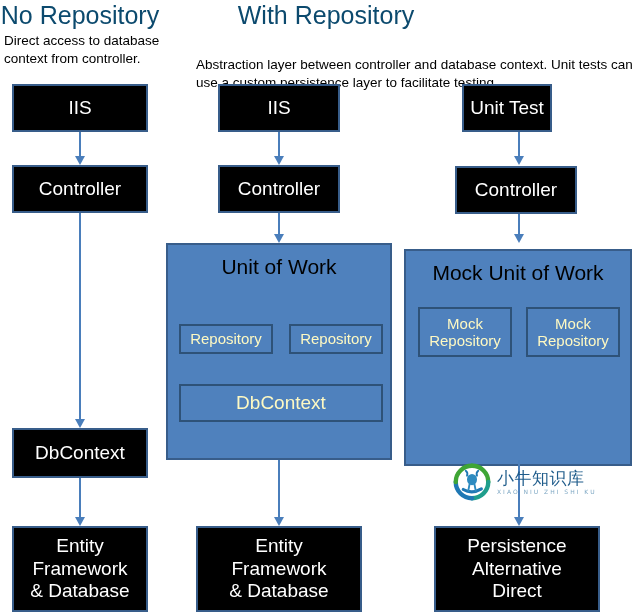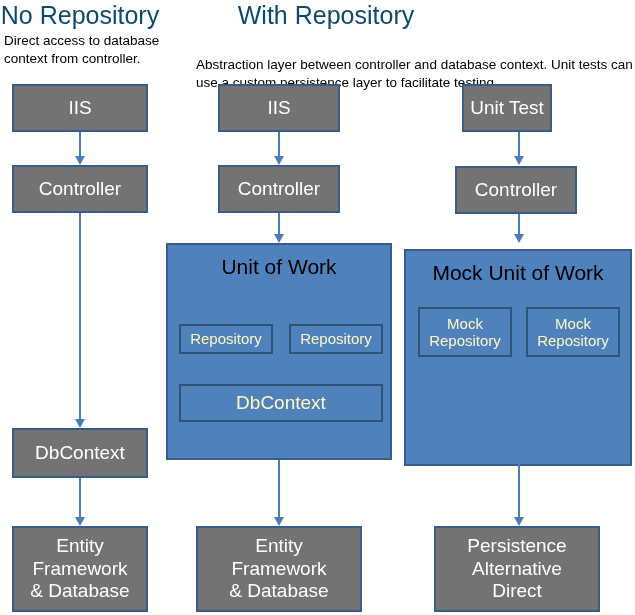--- a/index.html
+++ b/index.html
@@ -33,21 +33,21 @@
     font-size: 13.5px;
     color: #000000;
     line-height: 1.30;
     text-align: left;
   }
 
   
   .node {
     position: absolute;
     box-sizing: border-box;
-    background: #737373;
+    background: #000000;
     border: 2px solid #385D8A;
     color: #FFFFFF;
     display: flex;
     align-items: center;
     justify-content: center;
     text-align: center;
     font-size: 19px;
     line-height: 1.18;
     padding: 2px 4px;
   }
@@ -241,14 +241,31 @@
     <div class="shaft" style="height:57px;"></div>
     <div class="head"></div>
   </div>
 
   <div class="node multi" style="left:434px; top:526px; width:166px; height:86px; flex-direction:column;">
     <span>Persistence</span>
     <span>Alternative</span>
     <span>Direct</span>
   </div>
 
+  <div class="watermark" style="left:452px; top:462px;">
+    <svg class="wm-mark" viewBox="0 0 64 64">
+      <path d="M32 6 A26 26 0 0 1 58 32" fill="none" stroke="#3FA535" stroke-width="7" stroke-linecap="round"></path>
+      <path d="M58 32 A26 26 0 0 1 32 58" fill="none" stroke="#1F9E8C" stroke-width="7" stroke-linecap="round"></path>
+      <path d="M32 58 A26 26 0 0 1 6 32" fill="none" stroke="#1F78B4" stroke-width="7" stroke-linecap="round"></path>
+      <path d="M6 32 A26 26 0 0 1 32 6" fill="none" stroke="#3FA535" stroke-width="7" stroke-linecap="round"></path>
+      <path d="M18 44 Q32 52 47 43" fill="none" stroke="#1F78B4" stroke-width="5" stroke-linecap="round"></path>
+      <path d="M24 22 Q26 17 22 14" fill="none" stroke="#1F78B4" stroke-width="3" stroke-linecap="round"></path>
+      <path d="M40 22 Q38 17 42 14" fill="none" stroke="#1F78B4" stroke-width="3" stroke-linecap="round"></path>
+      <ellipse cx="32" cy="28" rx="8" ry="9" fill="#2E8BC0"></ellipse>
+      <path d="M28 36 L26 46 M36 36 L38 46" stroke="#2E8BC0" stroke-width="3" stroke-linecap="round"></path>
+    </svg>
+    <span class="wm-texts">
+      <span class="wm-cn">小牛知识库</span>
+      <span class="wm-py">XIAO NIU ZHI SHI KU</span>
+    </span>
+  </div>
 
 </div>
 
 </body></html>

